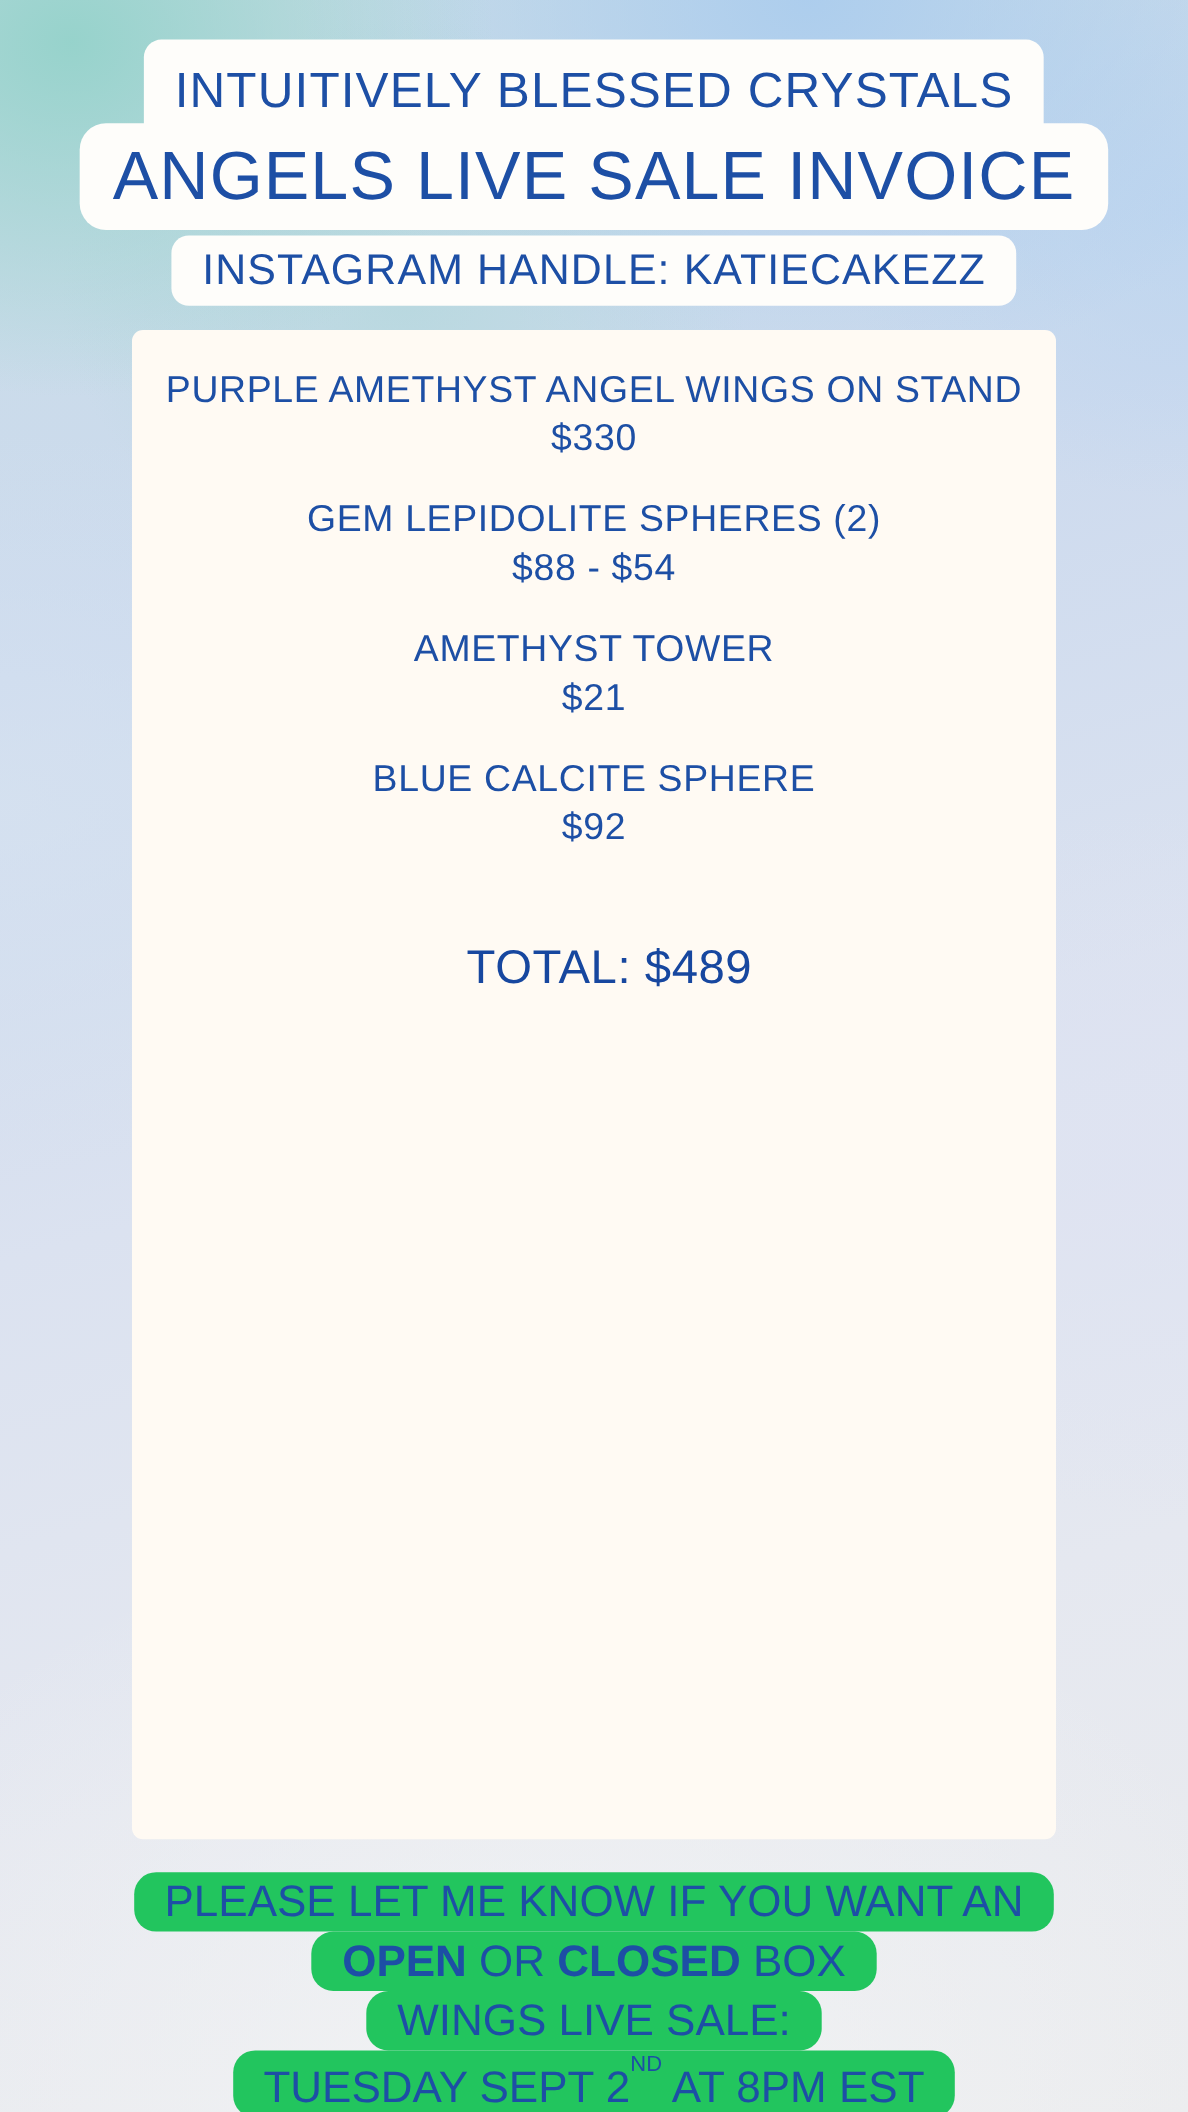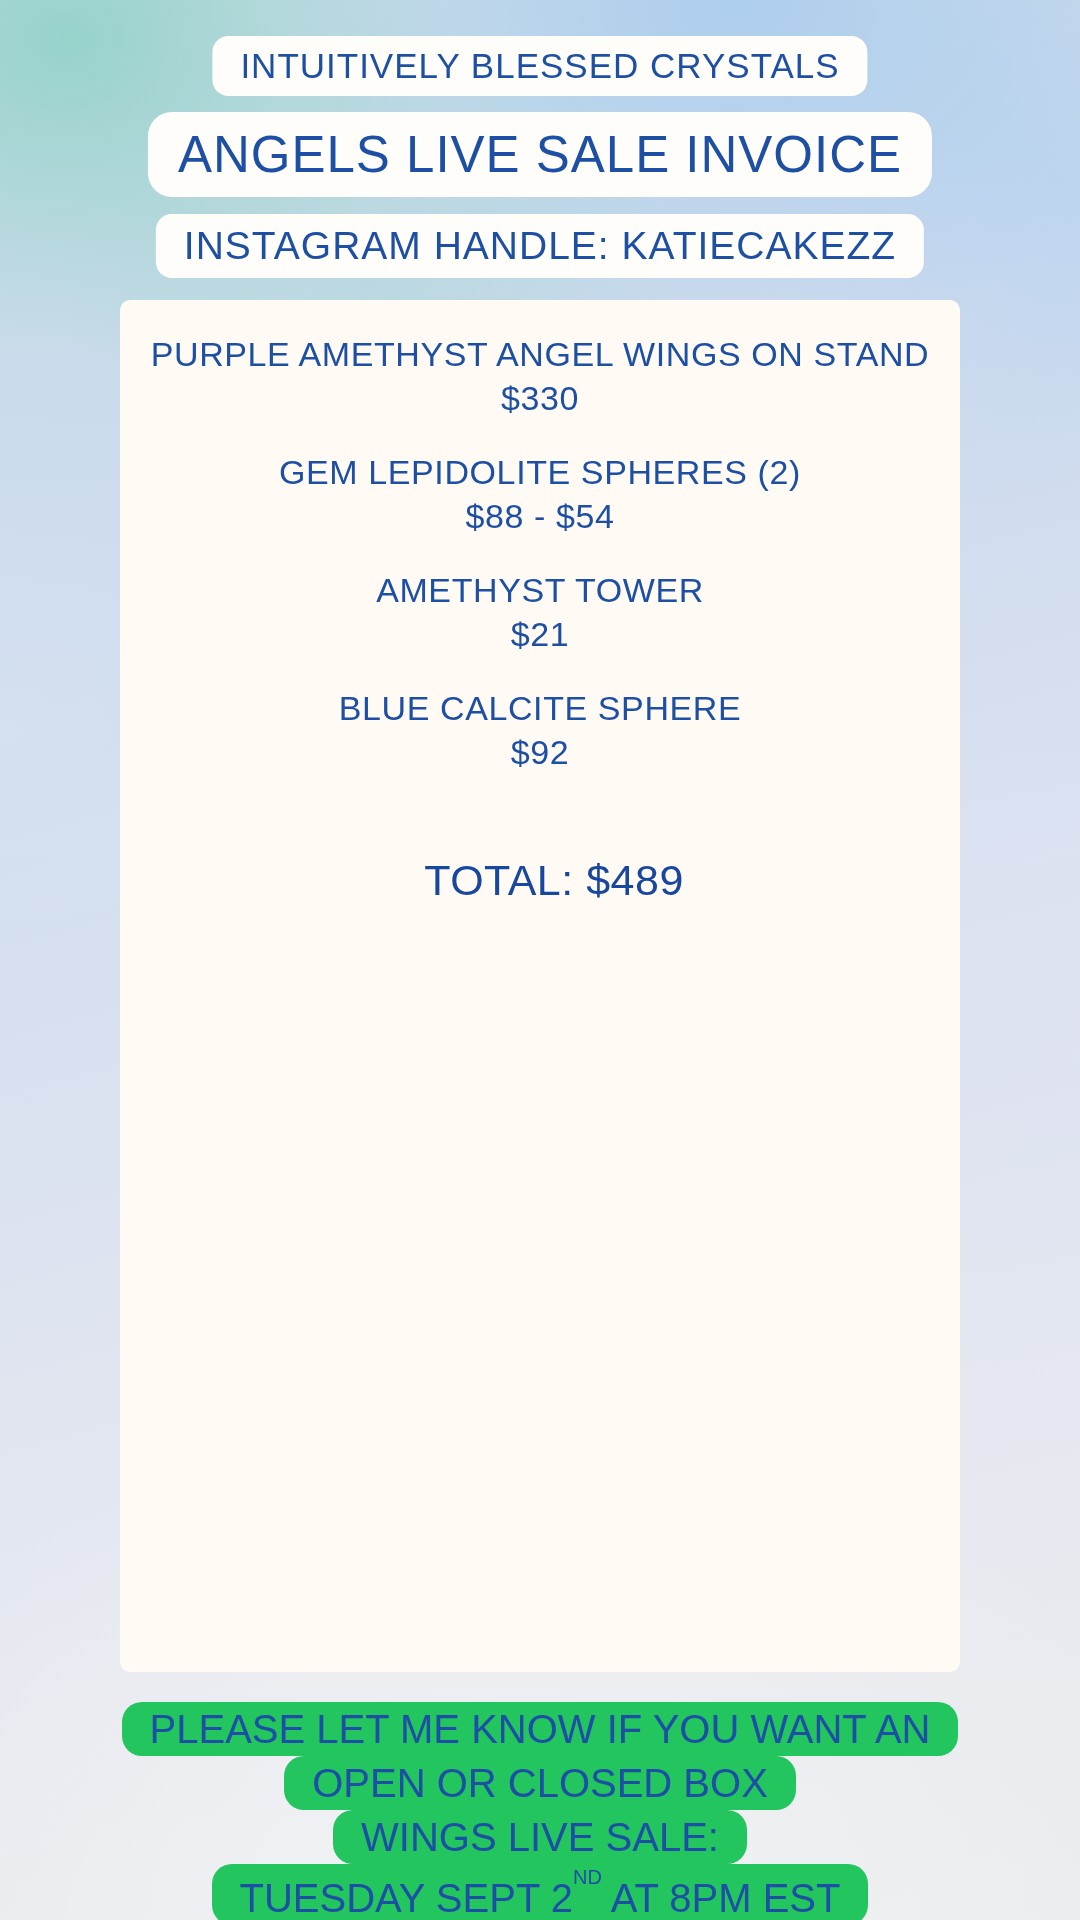--- a/index.html
+++ b/index.html
@@ -19,22 +19,22 @@
       linear-gradient(165deg, #c9dde6 0%, #ccdaee 28%, #dbe2f0 52%, #e5e8f0 76%, #ebecee 100%);
   }
   .center-x { position: absolute; left: 50%; transform: translateX(-50%); }
   .pill {
     background: #fefdfa;
     color: #1d4fa5;
     white-space: nowrap;
     text-align: center;
     width: max-content;
   }
-  .brand-pill   { top: 36px;  padding: 10px 28px; border-radius: 16px; font-size: 35px; letter-spacing: 1px; }
-  .title-pill   { top: 112px; padding: 13px 30px; border-radius: 24px; font-size: 51px; font-weight: 500; letter-spacing: 1px; }
+  .brand-pill   { top: 36px;  padding: 20px 28px; border-radius: 16px; font-size: 45px; letter-spacing: 1px; }
+  .title-pill   { top: 112px; padding: 13px 30px; border-radius: 24px; font-size: 62px; font-weight: 500; letter-spacing: 1px; }
   .handle-pill  { top: 214px; padding: 10px 28px; border-radius: 16px; font-size: 39px; letter-spacing: 1px; }
   .invoice-card {
     position: absolute;
     left: 120px; top: 300px;
     width: 840px; height: 1372px;
     background: #fffaf3;
     border-radius: 10px;
     padding-top: 32px;
     text-align: center;
   }
@@ -56,21 +56,21 @@
   .footer-pill {
     background: #22c55e;
     color: #1d4fa5;
     font-size: 40px; line-height: 44px;
     padding: 5px 28px;
     border-radius: 20px;
     white-space: nowrap;
     width: max-content;
     text-align: center;
   }
-  .footer-pill b { font-weight: 400; margin-top: 32px; }
+  .footer-pill b { font-weight: 700; margin-top: 32px; }
   sup.ord { font-size: 20px; position: relative; top: -14px; letter-spacing: 0; }
 </style>
 </head>
 <body>
 
 <div class="pill brand-pill center-x">
   <span>INTUITIVELY BLESSED CRYSTALS</span>
 </div>
 
 <div class="pill title-pill center-x">

